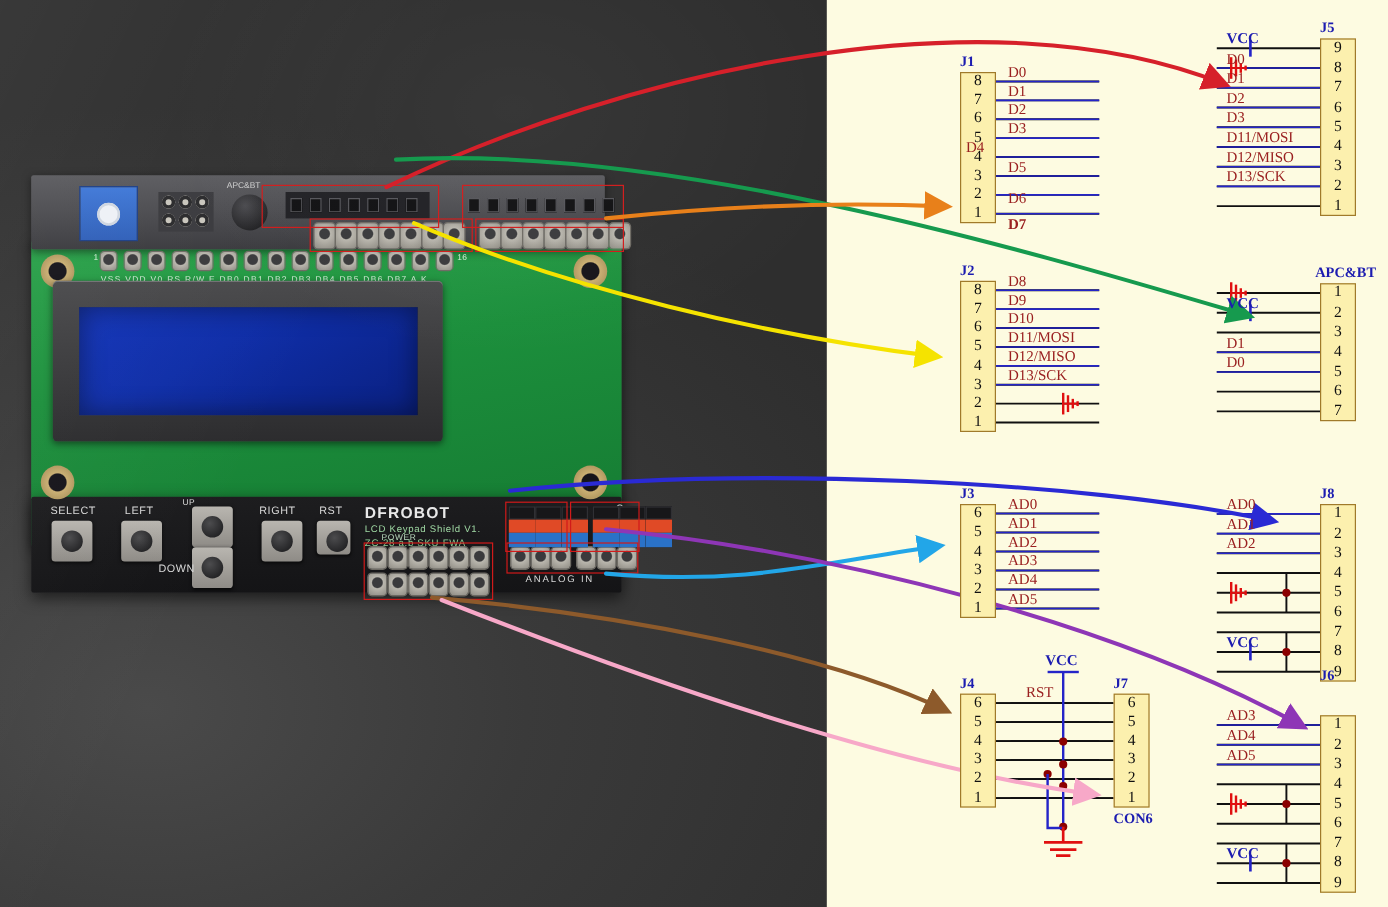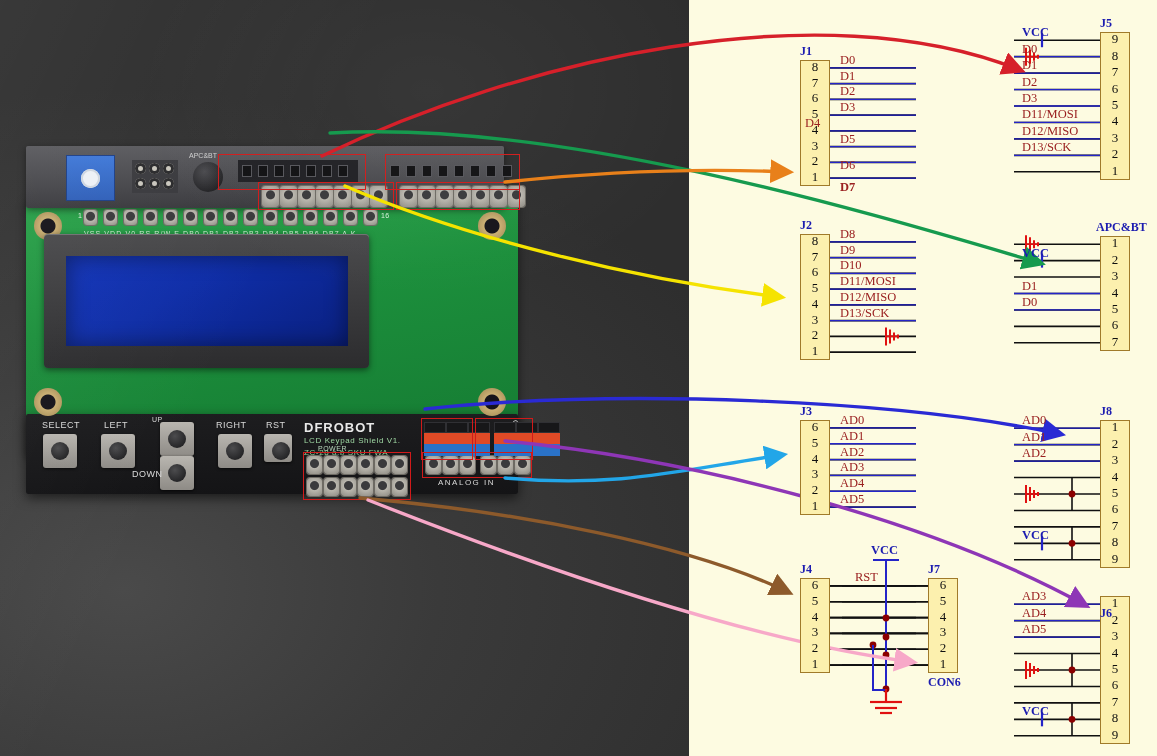--- a/index.html
+++ b/index.html
@@ -614,21 +614,21 @@
       <div class="pnum" style="left: 1104px; top: 452.111px;">3</div>
       <div class="net" style="left: 1022px; top: 446.111px;">AD2</div>
       <div class="pnum" style="left: 1104px; top: 468.556px;">4</div>
       <div class="pnum" style="left: 1104px; top: 485px;">5</div>
       <div class="pnum" style="left: 1104px; top: 501.444px;">6</div>
       <div class="pnum" style="left: 1104px; top: 517.889px;">7</div>
       <div class="pnum" style="left: 1104px; top: 534.333px;">8</div>
       <div class="vcc" style="left: 1022px; top: 528.333px;">VCC</div>
       <div class="pnum" style="left: 1104px; top: 550.778px;">9</div>
       <div class="conn" style="left: 1100px; top: 596px; width: 30px; height: 148px;"></div>
-      <div class="cname" style="left: 1100px; top: 606px; text-align: right;">J6</div>
+      <div class="cname" style="left: 1100px; top: 556px; text-align: right;">J6</div>
       <div class="pnum" style="left: 1104px; top: 595.222px;">1</div>
       <div class="net" style="left: 1022px; top: 589.222px;">AD3</div>
       <div class="pnum" style="left: 1104px; top: 611.667px;">2</div>
       <div class="net" style="left: 1022px; top: 605.667px;">AD4</div>
       <div class="pnum" style="left: 1104px; top: 628.111px;">3</div>
       <div class="net" style="left: 1022px; top: 622.111px;">AD5</div>
       <div class="pnum" style="left: 1104px; top: 644.556px;">4</div>
       <div class="pnum" style="left: 1104px; top: 661px;">5</div>
       <div class="pnum" style="left: 1104px; top: 677.444px;">6</div>
       <div class="pnum" style="left: 1104px; top: 693.889px;">7</div>

